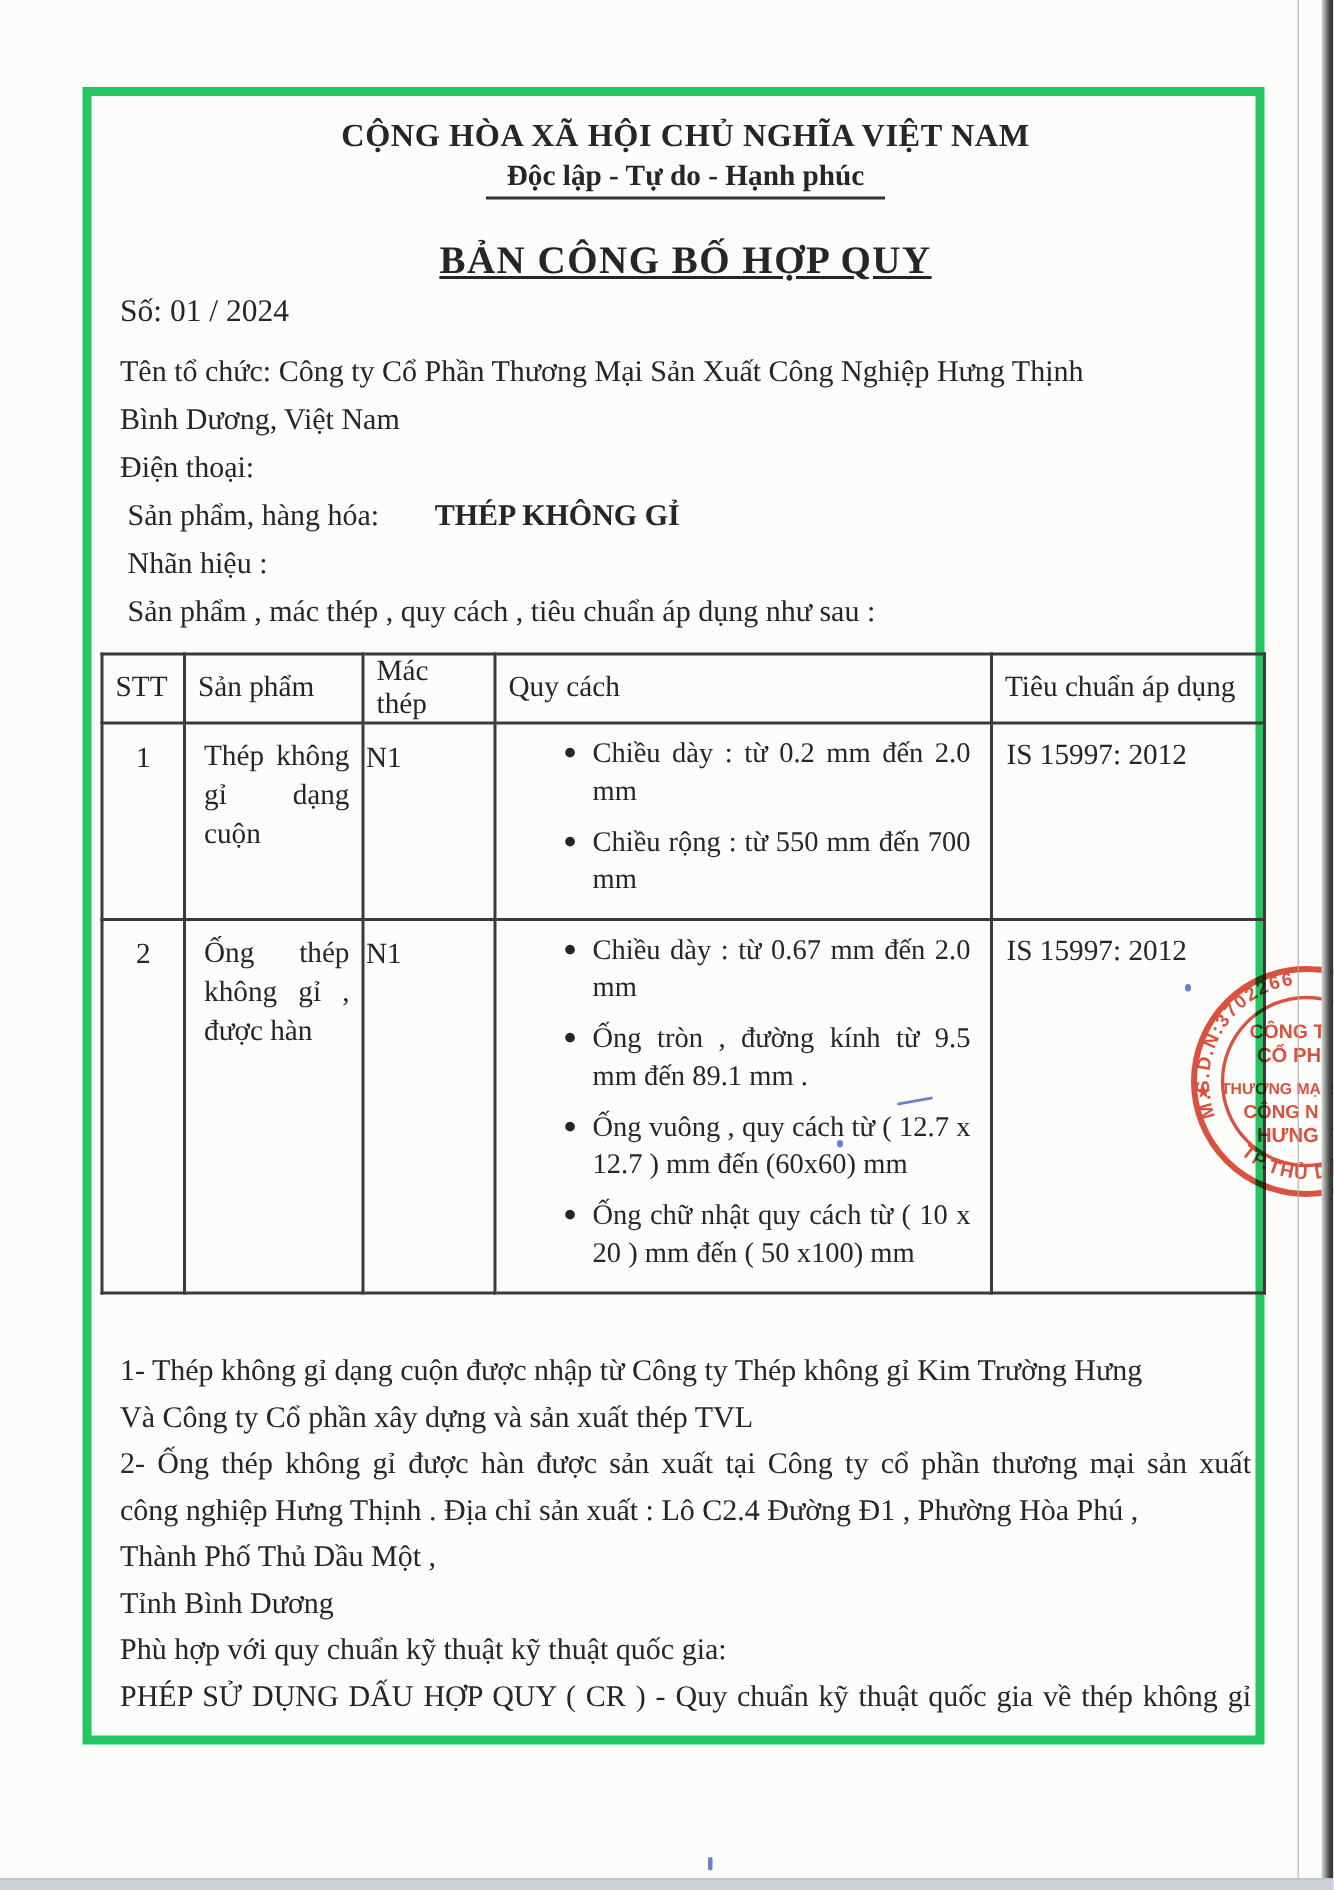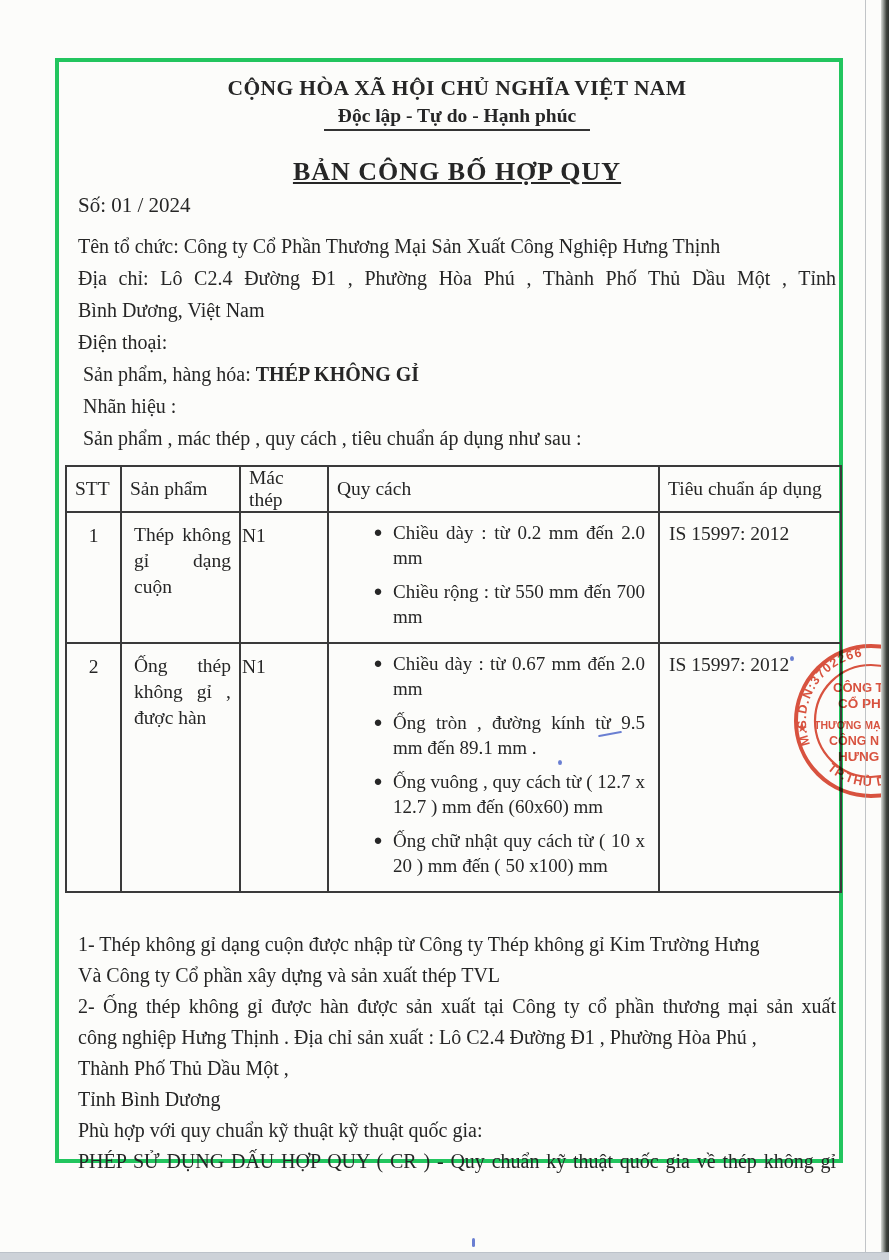--- a/index.html
+++ b/index.html
@@ -25,39 +25,39 @@
   .edge-bottom {
     position:absolute; bottom:0; left:0; width:889px; height:7px; z-index:6;
     background:#cdd2d8; border-top:1px solid #bcc2c9;
   }
   .ink-mark { position:absolute; z-index:4; background:#3a56c4; opacity:.75; }
   .ink-dash { width:24px; height:2px; transform:rotate(-10deg); border-radius:2px; }
   .ink-dot  { width:4px; height:5px; border-radius:50%; }
   
   .frame {
     position:absolute; left:55px; top:58px; width:788px; height:1105px;
-    border:4px solid #22c55e; box-sizing:border-box;
+    border:6px solid #22c55e; box-sizing:border-box;
     padding:14px 3px 0 19px;
     background:transparent;
   }
   
   .nat-title { text-align:center; font-weight:bold; font-size:21.5px; letter-spacing:.4px; }
   .motto-row { text-align:center; margin-top:4px; }
   .motto {
     display:inline-block; font-weight:bold; font-size:19.5px;
     padding:0 14px 2px 14px; border-bottom:2.5px solid #333;
   }
   .doc-title { text-align:center; font-weight:bold; font-size:26px; letter-spacing:1px; margin-top:26px;text-decoration:underline; }
   .doc-number { font-size:21px; margin-top:6px; }
   
   .info { margin-top:12px; font-size:20px; line-height:32px; }
   .info p { margin:0; }
   .just-last { text-align:justify; text-align-last:justify; }
   .indent-sm { padding-left:5px; }
-  .product-value { font-weight:bold; }
+  .product-value { font-weight:bold;margin-left:32px; }
   
   table.doc-table {
     border-collapse:collapse; table-layout:fixed;
     width:775px; margin-left:-13px; margin-top:11px;
     font-size:19.5px;
   }
   .doc-table th, .doc-table td {
     border:2px solid #3a3a3a; vertical-align:top; font-weight:normal;
     box-sizing:border-box;
   }
@@ -97,21 +97,20 @@
 
     <div class="nat-title">CỘNG HÒA XÃ HỘI CHỦ NGHĨA VIỆT NAM</div>
     <div class="motto-row">
       <span class="motto">Độc lập - Tự do - Hạnh phúc</span>
     </div>
     <div class="doc-title">BẢN CÔNG BỐ HỢP QUY</div>
     <div class="doc-number">Số: 01 / 2024</div>
 
     <div class="info">
       <p>Tên tổ chức: Công ty Cổ Phần Thương Mại Sản Xuất Công Nghiệp Hưng Thịnh</p>
-      <p class="just-last">Địa chỉ: Lô C2.4 Đường Đ1 , Phường Hòa Phú , Thành Phố Thủ Dầu Một , Tỉnh</p>
       <p>Bình Dương, Việt Nam</p>
       <p>Điện thoại:</p>
       <p class="indent-sm"><span>Sản phẩm, hàng hóa:</span>&nbsp;<span class="product-value">THÉP KHÔNG GỈ</span></p>
       <p class="indent-sm">Nhãn hiệu :</p>
       <p class="indent-sm">Sản phẩm , mác thép , quy cách , tiêu chuẩn áp dụng như sau :</p>
     </div>
 
     <table class="doc-table">
       <colgroup>
         <col style="width:55px">

